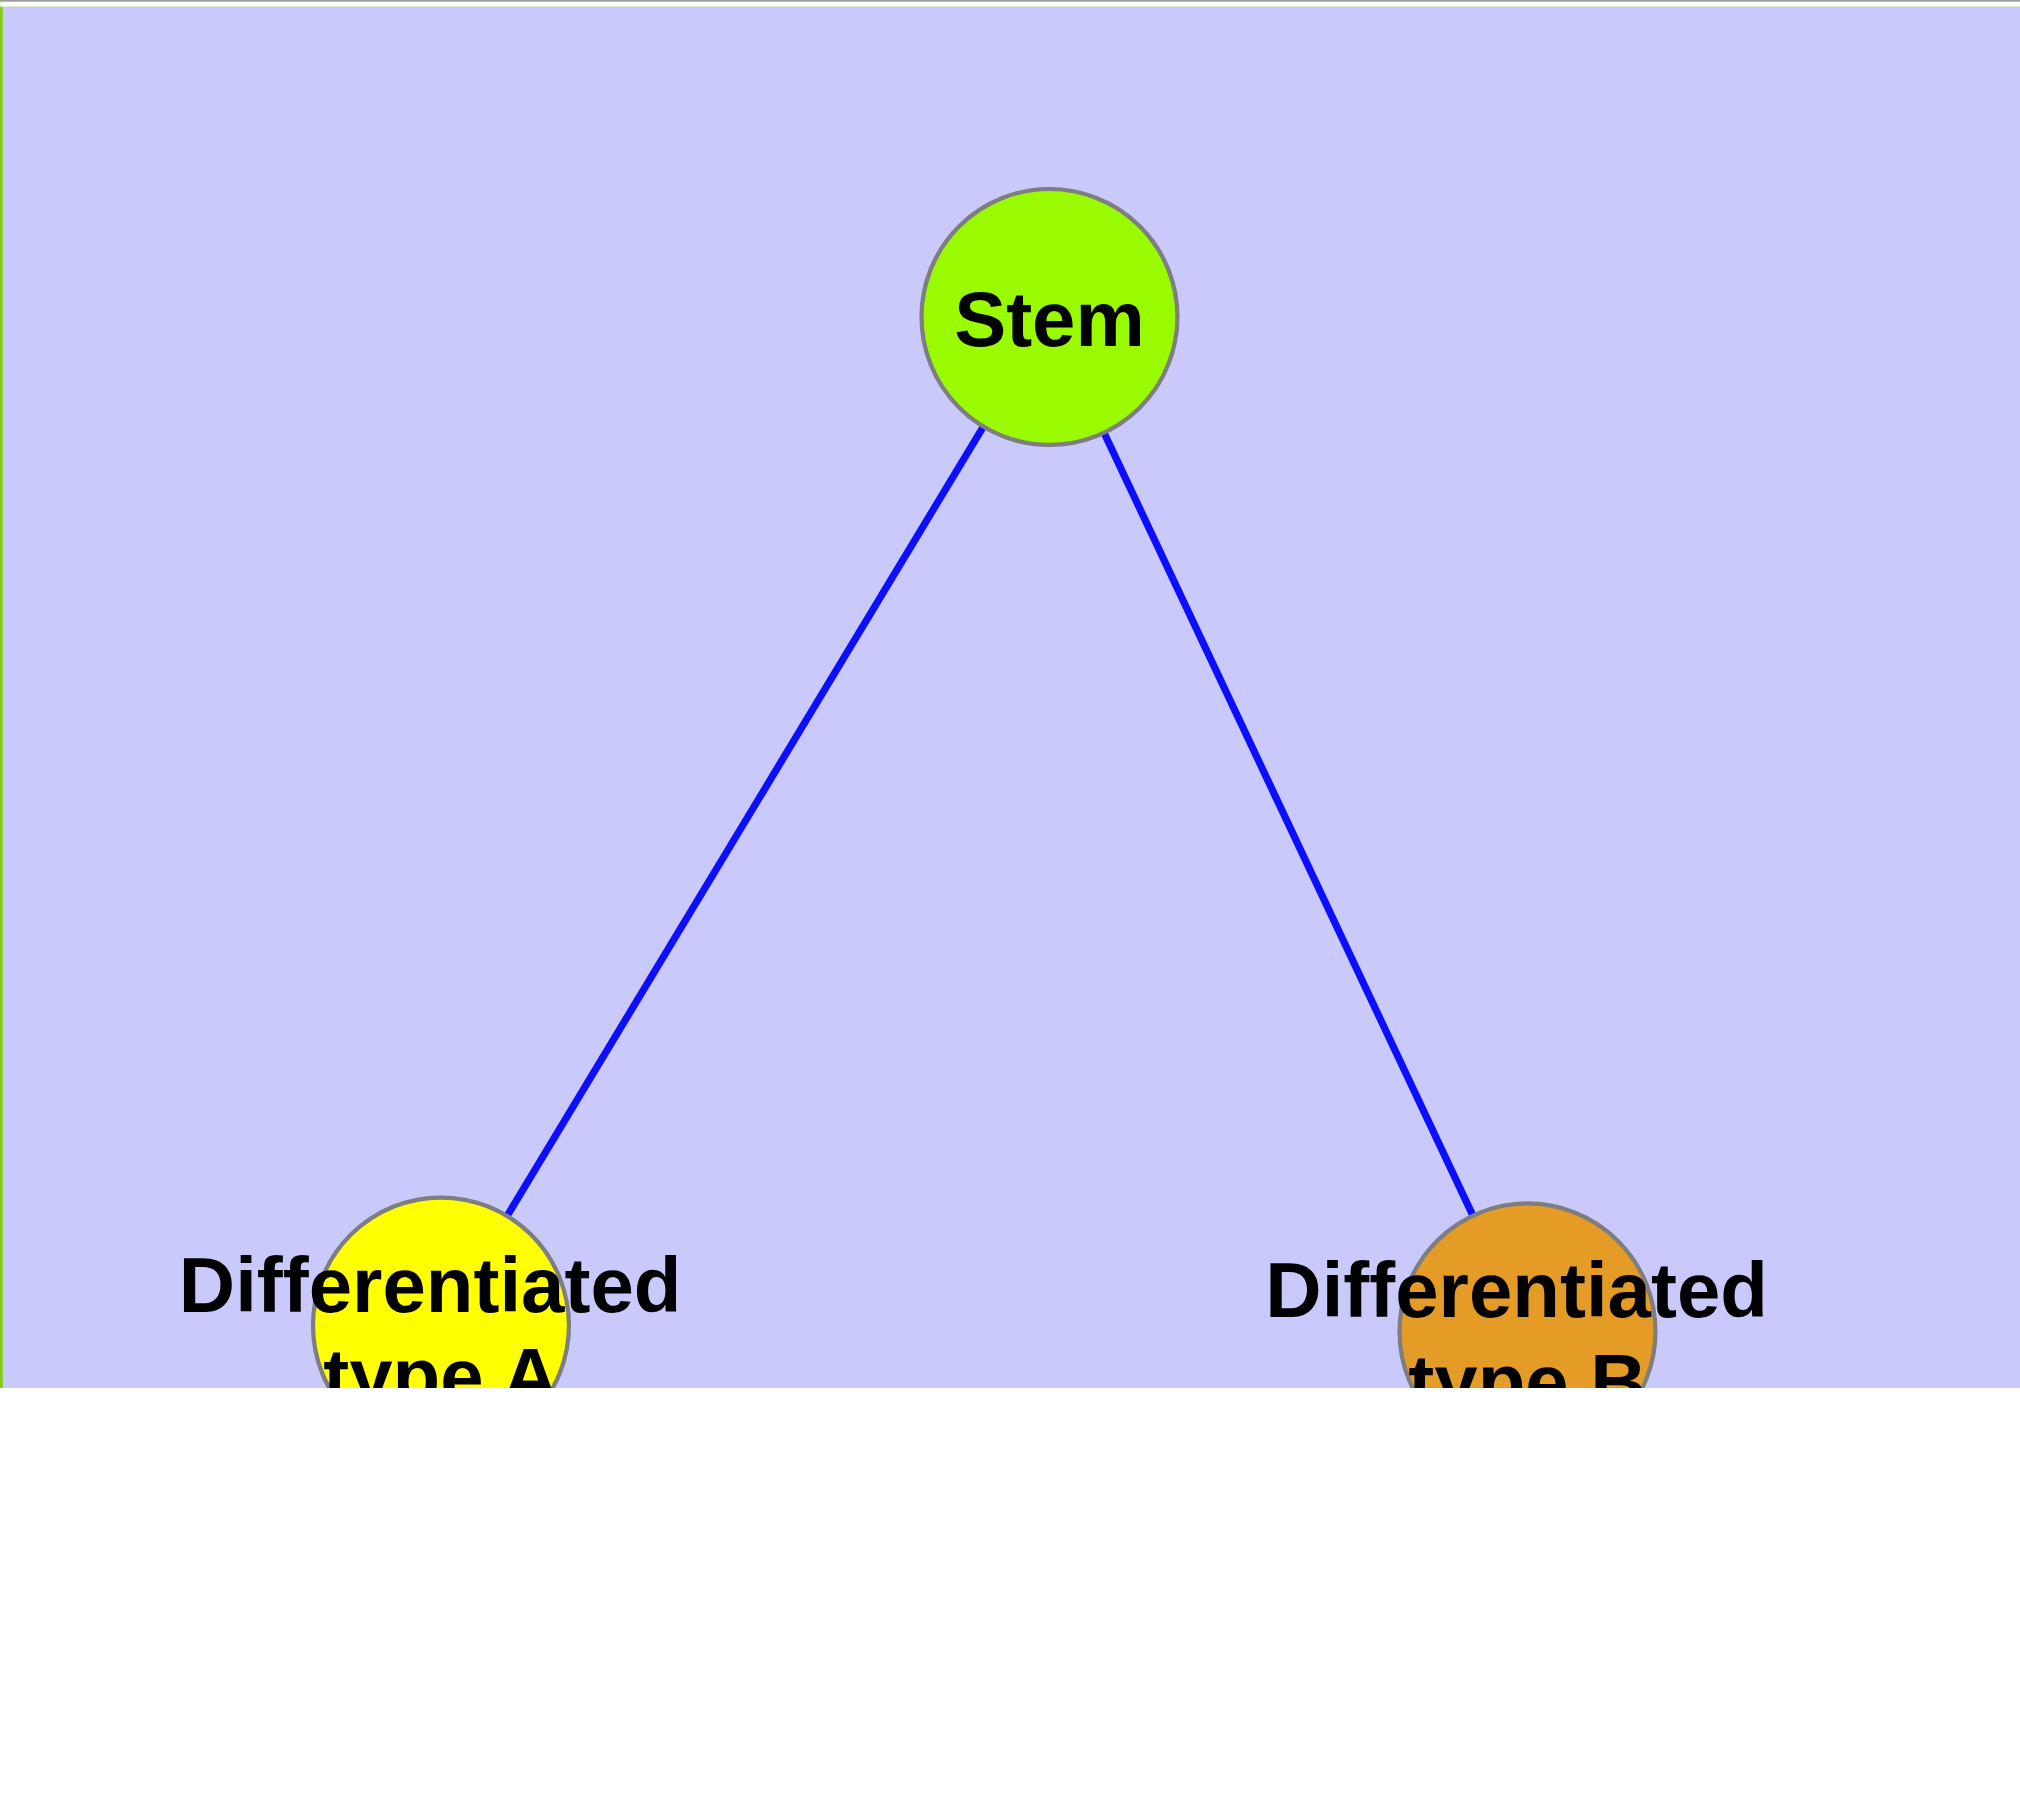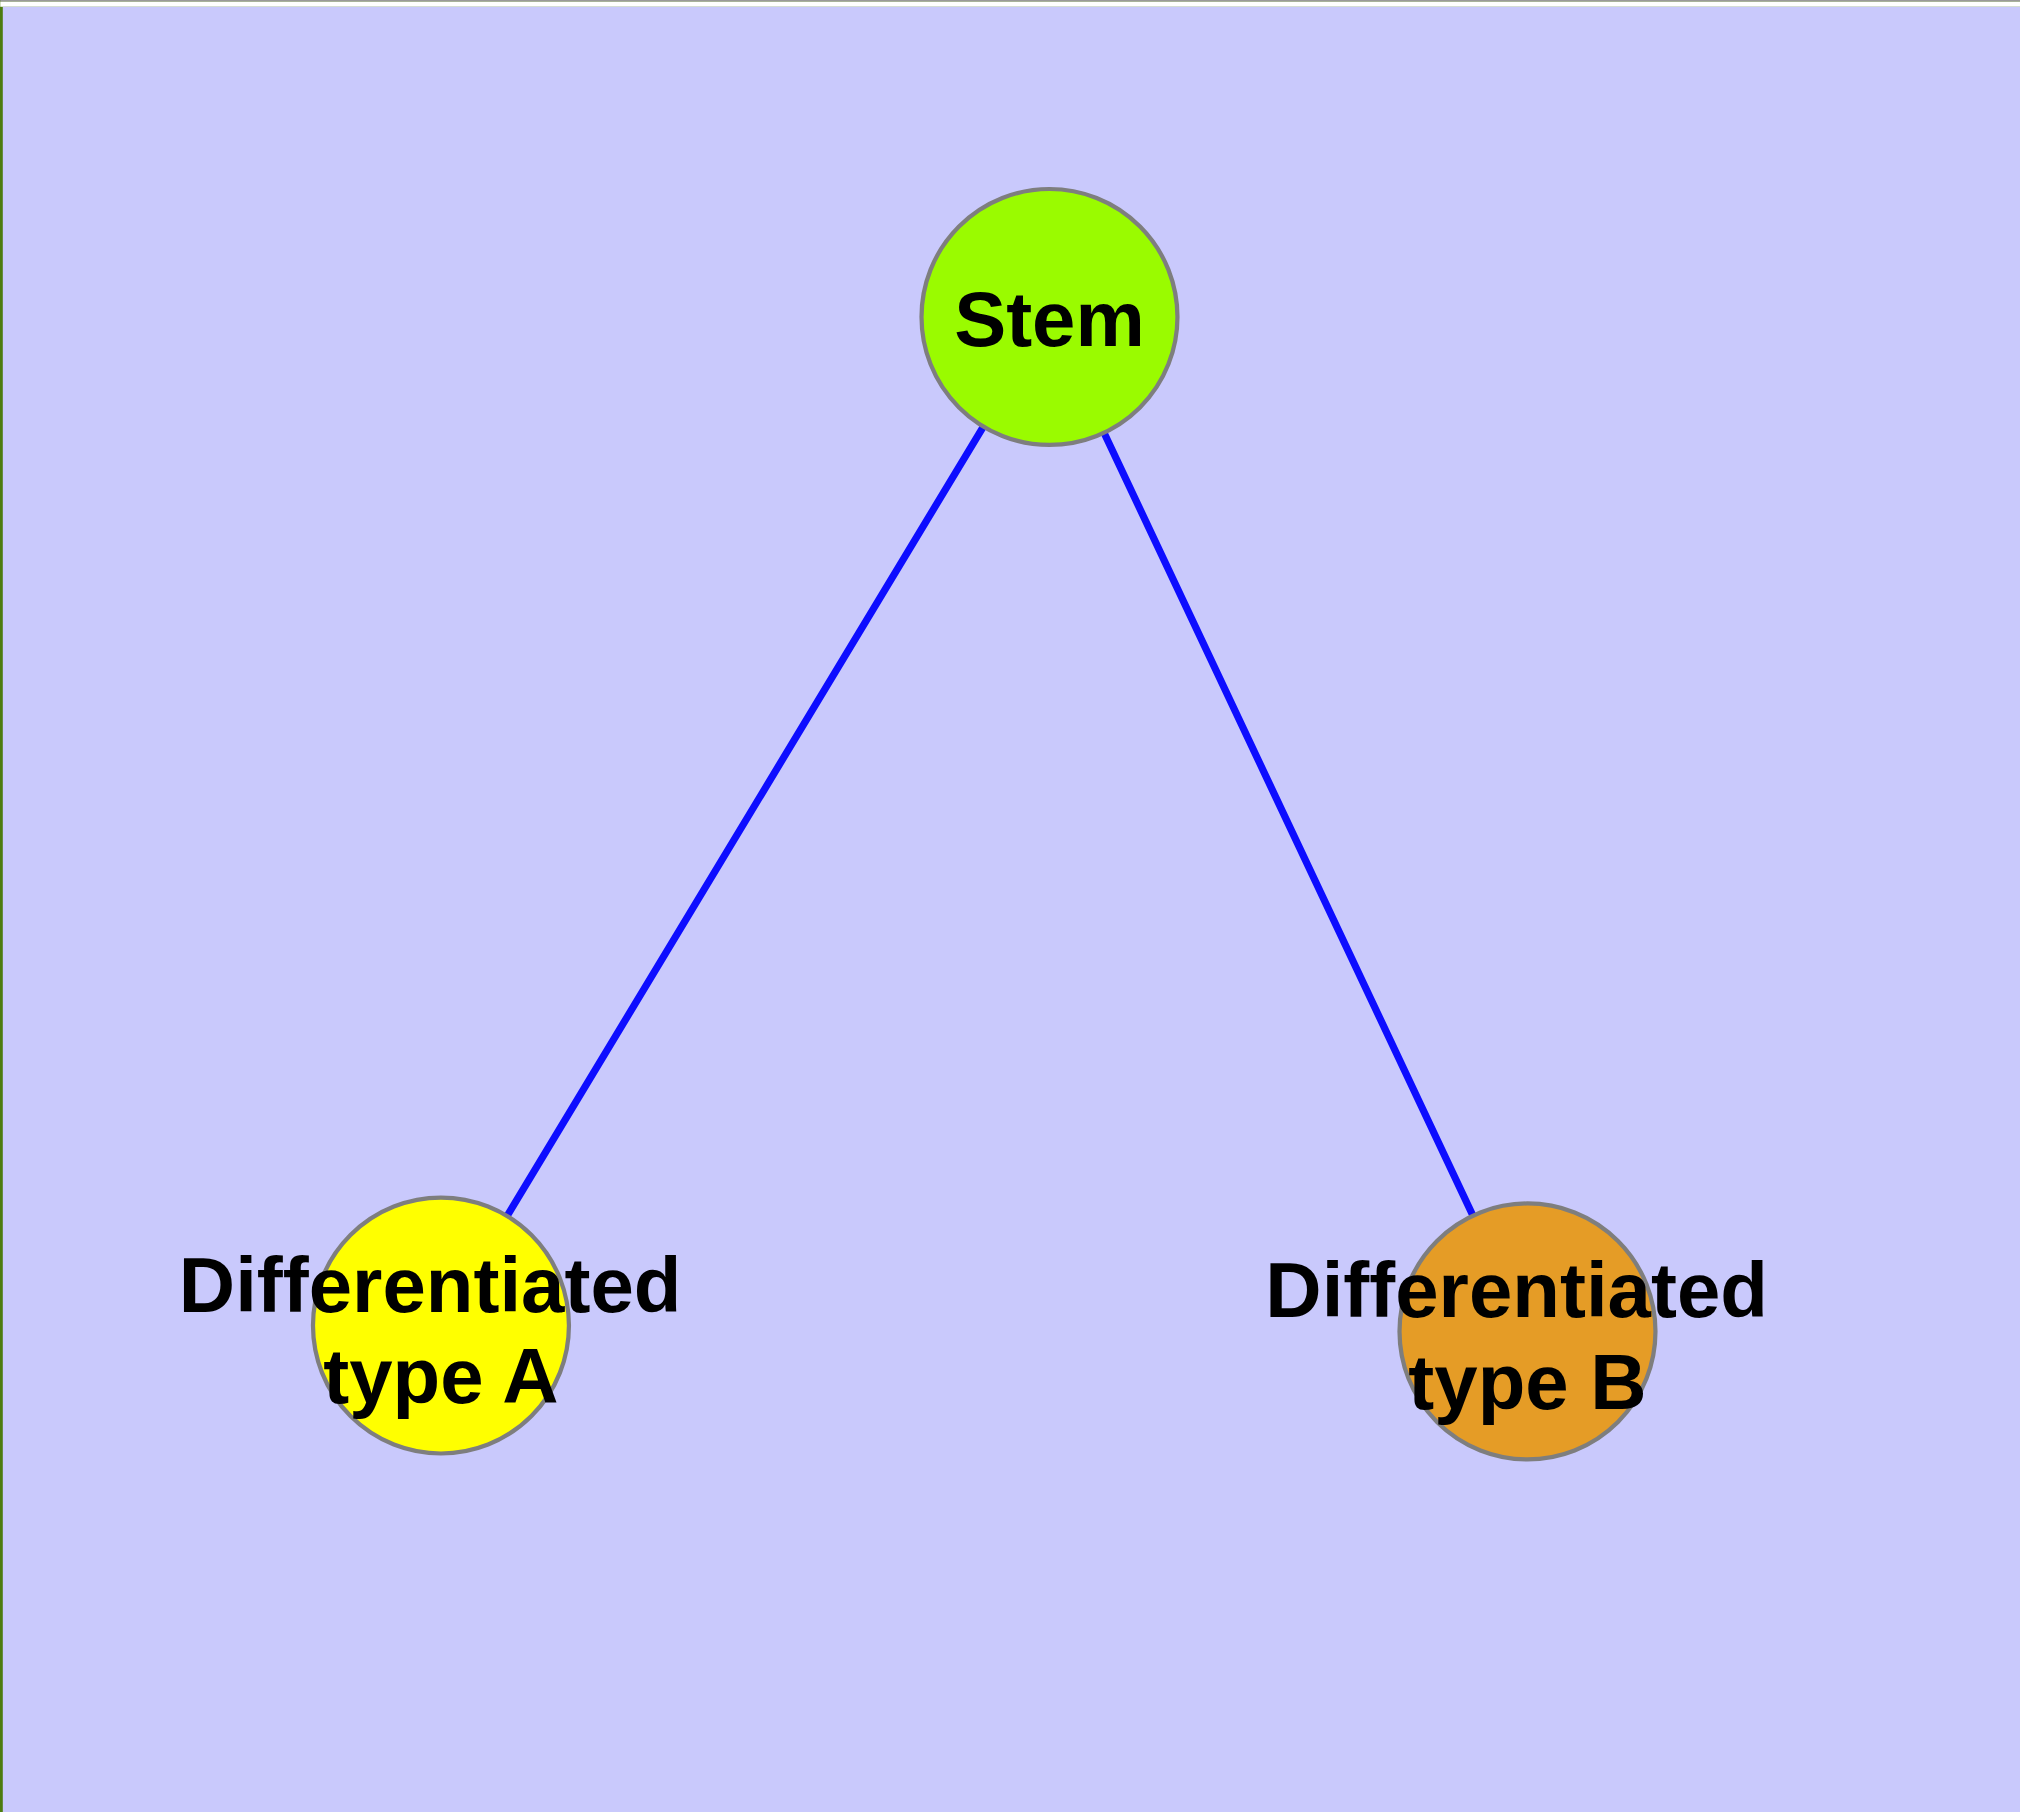--- a/index.html
+++ b/index.html
@@ -3,22 +3,22 @@
 <meta charset="utf-8">
 <style>
   html, body {
     margin: 0;
     padding: 0;
     background: #ffffff;
   }
   .stage {
     position: relative;
     width: 2021px;
-    height: 1812px;
-    background: #4d7c0f;
+    height: 1388px;
+    background: #84cc16;
     overflow: hidden;
     font-family: "Liberation Sans", sans-serif;
   }
   .stage svg {
     display: block;
     width: 2021px;
     height: 1812px;
   }
   .node-label {
     font-family: "Liberation Sans", sans-serif;

